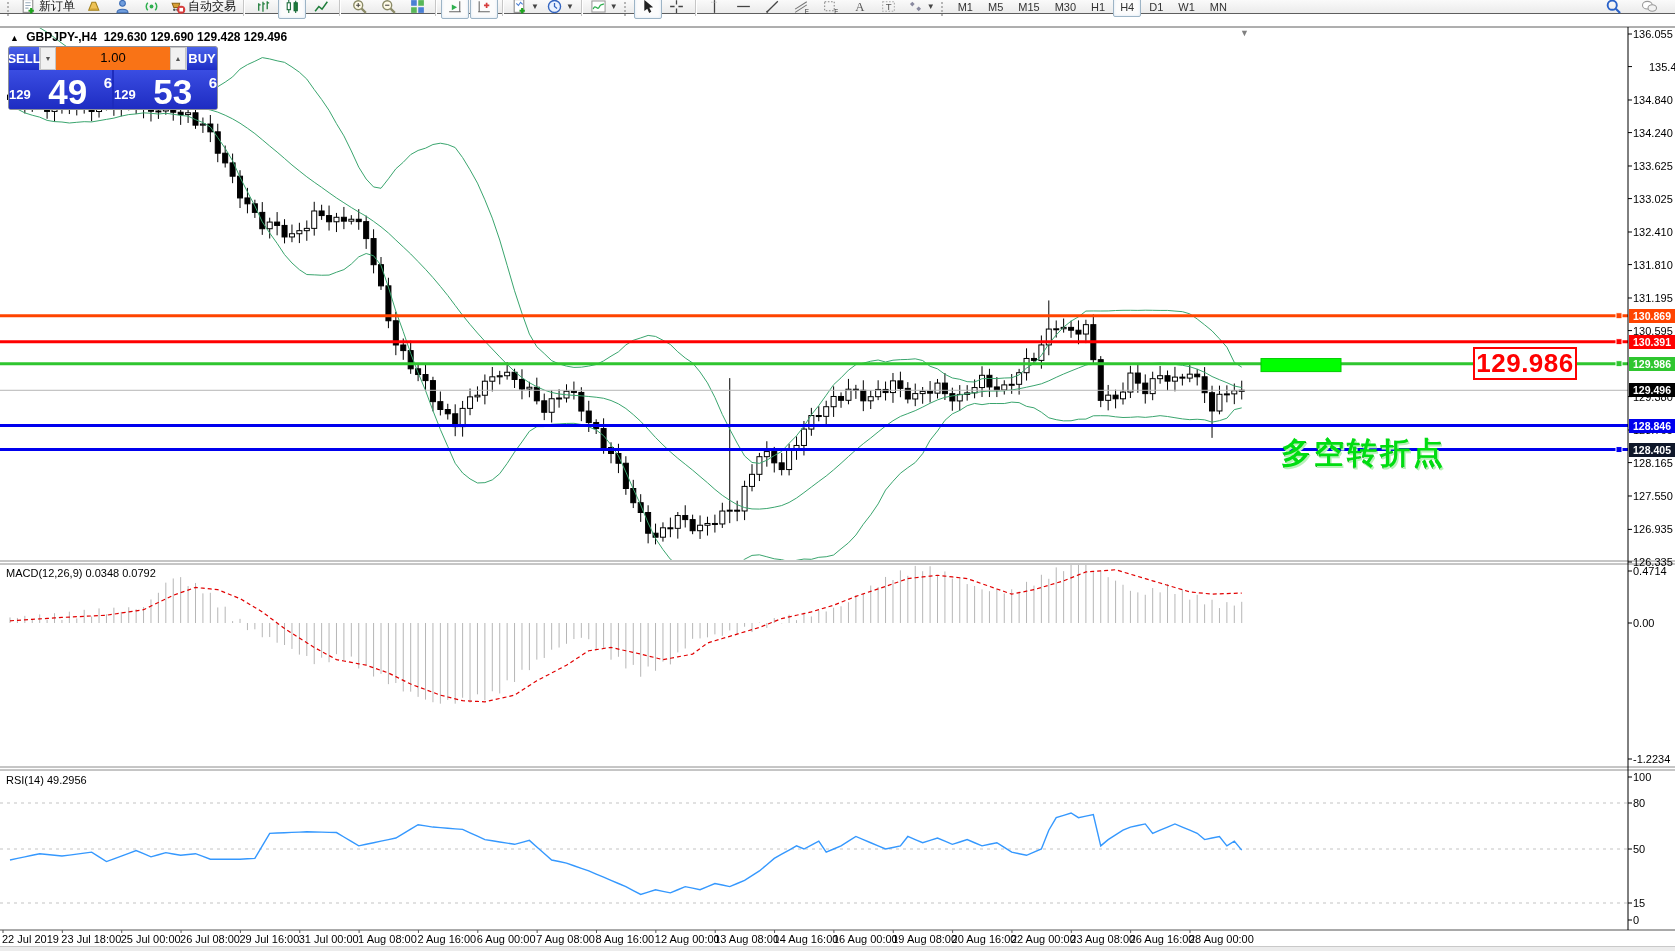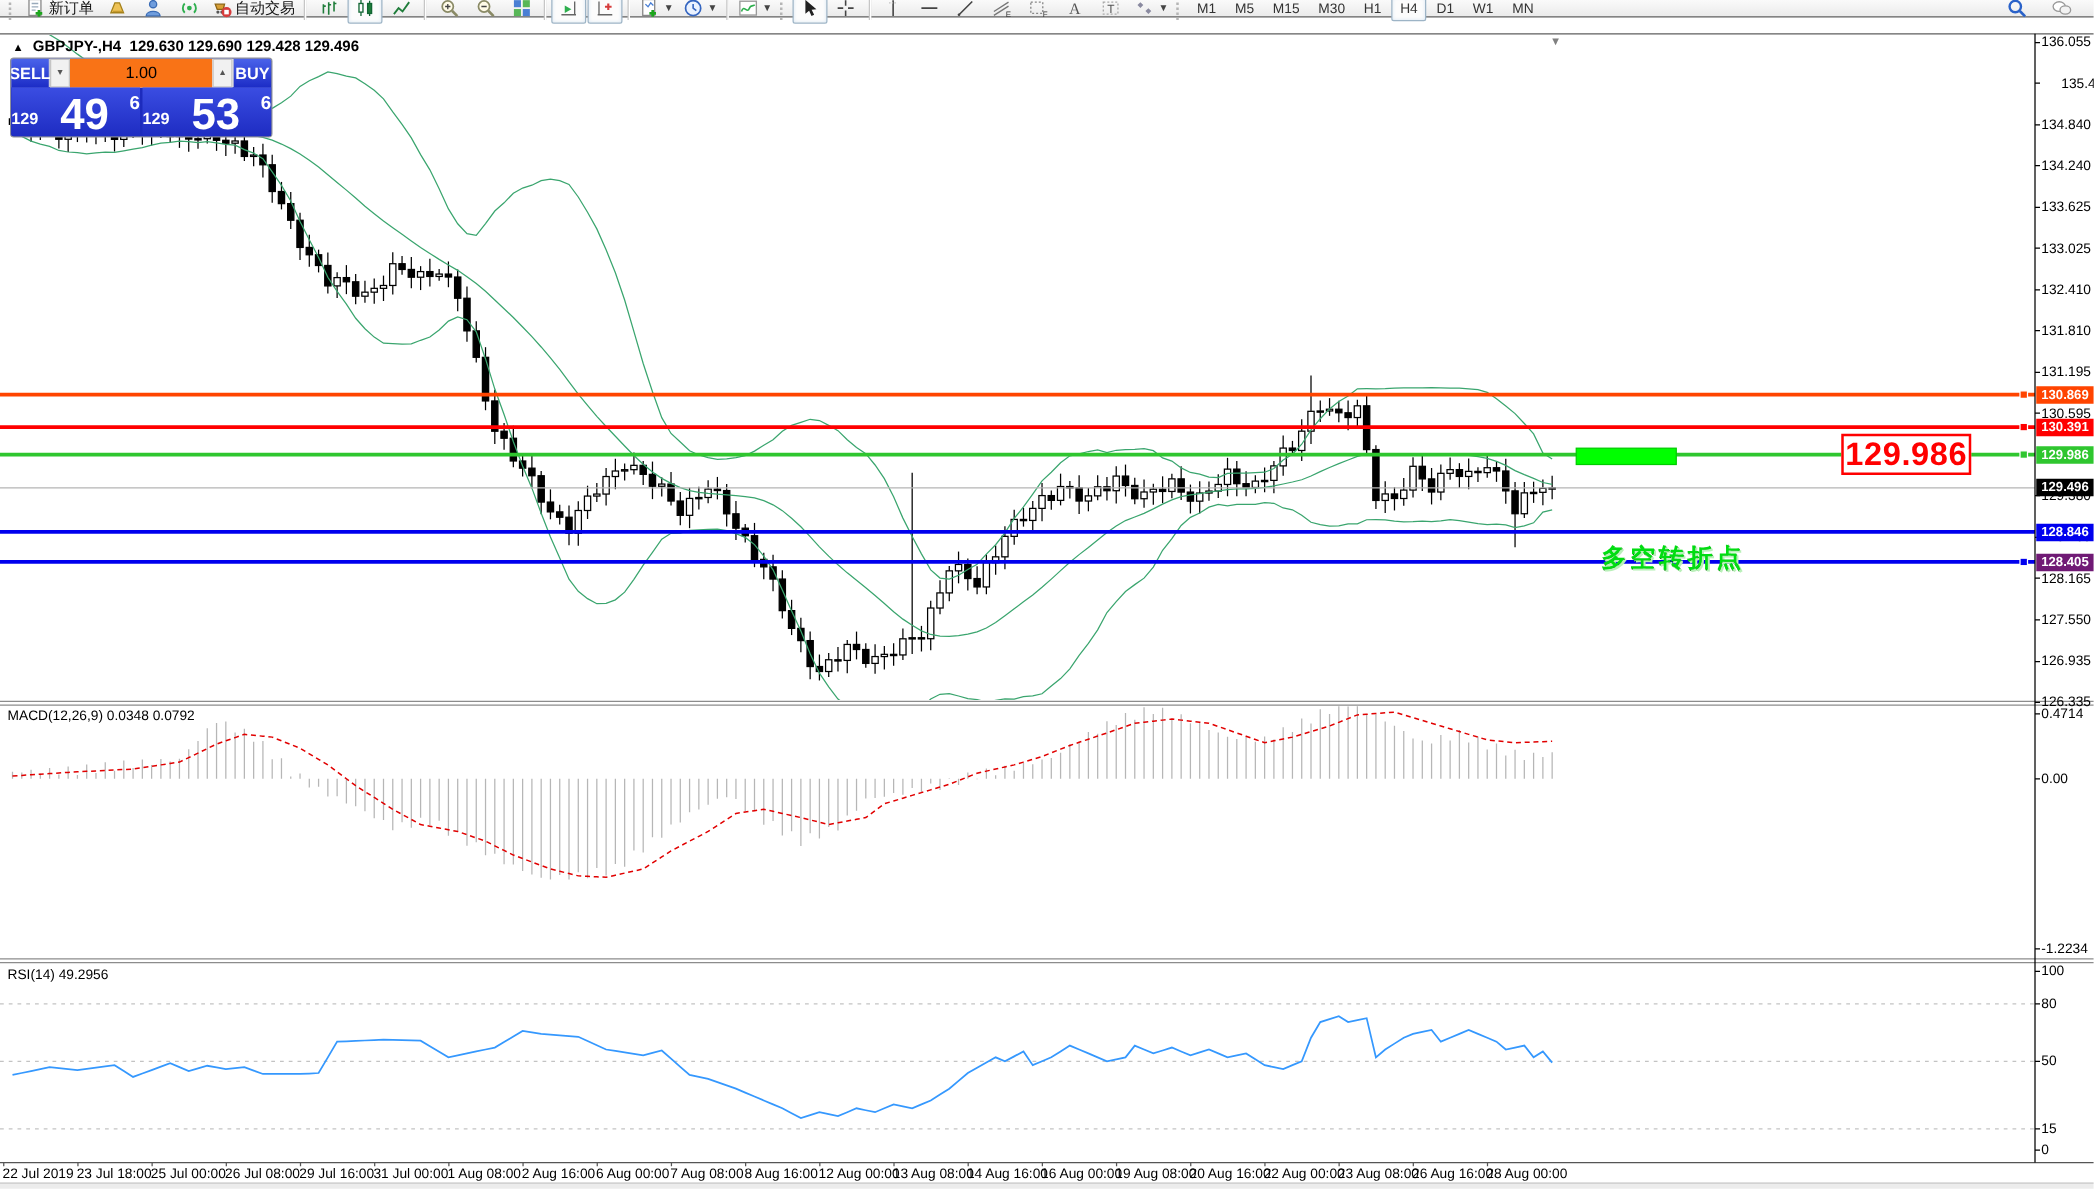--- a/index.html
+++ b/index.html
@@ -27,21 +27,21 @@
   .pane-label{position:absolute;font-size:11px;color:#000;z-index:4;white-space:nowrap}
   #symbol-header{position:absolute;left:10px;top:30px;font-size:12px;font-weight:bold;color:#000;z-index:6;white-space:nowrap}
   #symbol-header .tri{font-size:9px;margin-right:4px}
   .time-label{position:absolute;top:933px;font-size:11px;color:#000;z-index:3;white-space:nowrap}
   #shift-marker{position:absolute;left:1240px;top:28px;font-size:9px;color:#808080;z-index:4}
   #bottom-strip{position:absolute;left:0;top:946px;width:1675px;height:5px;background:#ececec;border-top:1px solid #c9c9c9;z-index:2}
   
   #price-box{position:absolute;left:1473px;top:347px;width:100px;height:29px;border:2px solid #ff0000;
              background:#fff;color:#ff0000;font-size:26px;font-weight:bold;text-align:center;
              line-height:29px;z-index:7;letter-spacing:0.5px}
-  #turn-text{position:absolute;left:1281px;top:433px;font-size:20px;font-weight:bold;color:#00dd11;
+  #turn-text{position:absolute;left:1281px;top:433px;font-size:30px;font-weight:bold;color:#00dd11;
              letter-spacing:3px;z-index:7;text-shadow:1.5px 1.5px 0 #b9f0b9, 0.5px 0.5px 0 #0a7a0a}
   
   #trade-panel{position:absolute;left:8px;top:46px;width:208px;z-index:8;background:#1d2bbd;
                border:1px solid #8d9099;border-radius:3px;overflow:hidden}
   .tp-row1{display:flex;height:23px;gap:1px;background:#c6c9d6}
   .btn-trade{width:30px;background:linear-gradient(#4a63ea,#1c2cc6);color:#fff;font-weight:bold;
              font-size:13px;display:flex;align-items:center;justify-content:center}
   .vol-wrap{display:flex;flex:1;background:#fff}
   .spin{width:16px;background:#f1f1f1;color:#555;font-size:7px;display:flex;align-items:center;
         justify-content:center;border:1px solid #c5c5c5;box-sizing:border-box}
@@ -913,21 +913,21 @@
 <div class="axis-label" style="top: 759px;">-1.2234</div>
 <div class="axis-label" style="top: 777px;">100</div>
 <div class="axis-label" style="top: 803px;">80</div>
 <div class="axis-label" style="top: 849px;">50</div>
 <div class="axis-label" style="top: 903px;">15</div>
 <div class="axis-label" style="top: 920px;">0</div>
 <div class="badge" style="top: 315.704px; background: rgb(255, 68, 0);">130.869</div>
 <div class="badge" style="top: 341.668px; background: rgb(255, 0, 0);">130.391</div>
 <div class="badge" style="top: 363.668px; background: rgb(47, 198, 47);">129.986</div>
 <div class="badge" style="top: 425.593px; background: rgb(0, 0, 238);">128.846</div>
-<div class="badge" style="top: 449.548px; background: #701a75;">128.405</div>
+<div class="badge" style="top: 449.548px; background: #0f172a;">128.405</div>
 <div class="badge" style="top: 390.285px; background: rgb(0, 0, 0);">129.496</div>
 <div class="time-label" style="left: 2px;">22 Jul 2019</div>
 <div class="time-label" style="left: 61.35px;">23 Jul 18:00</div>
 <div class="time-label" style="left: 120.7px;">25 Jul 00:00</div>
 <div class="time-label" style="left: 180.05px;">26 Jul 08:00</div>
 <div class="time-label" style="left: 239.4px;">29 Jul 16:00</div>
 <div class="time-label" style="left: 298.75px;">31 Jul 00:00</div>
 <div class="time-label" style="left: 358.1px;">1 Aug 08:00</div>
 <div class="time-label" style="left: 417.45px;">2 Aug 16:00</div>
 <div class="time-label" style="left: 476.8px;">6 Aug 00:00</div>

